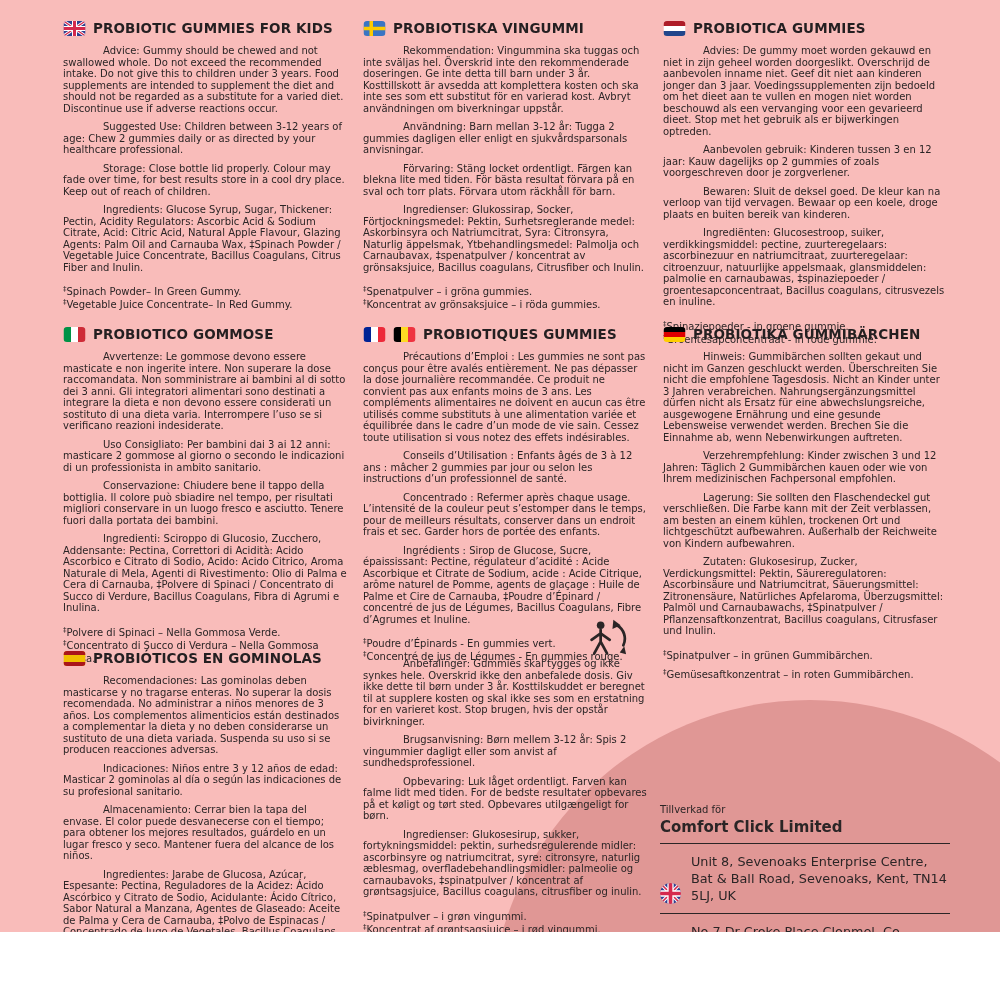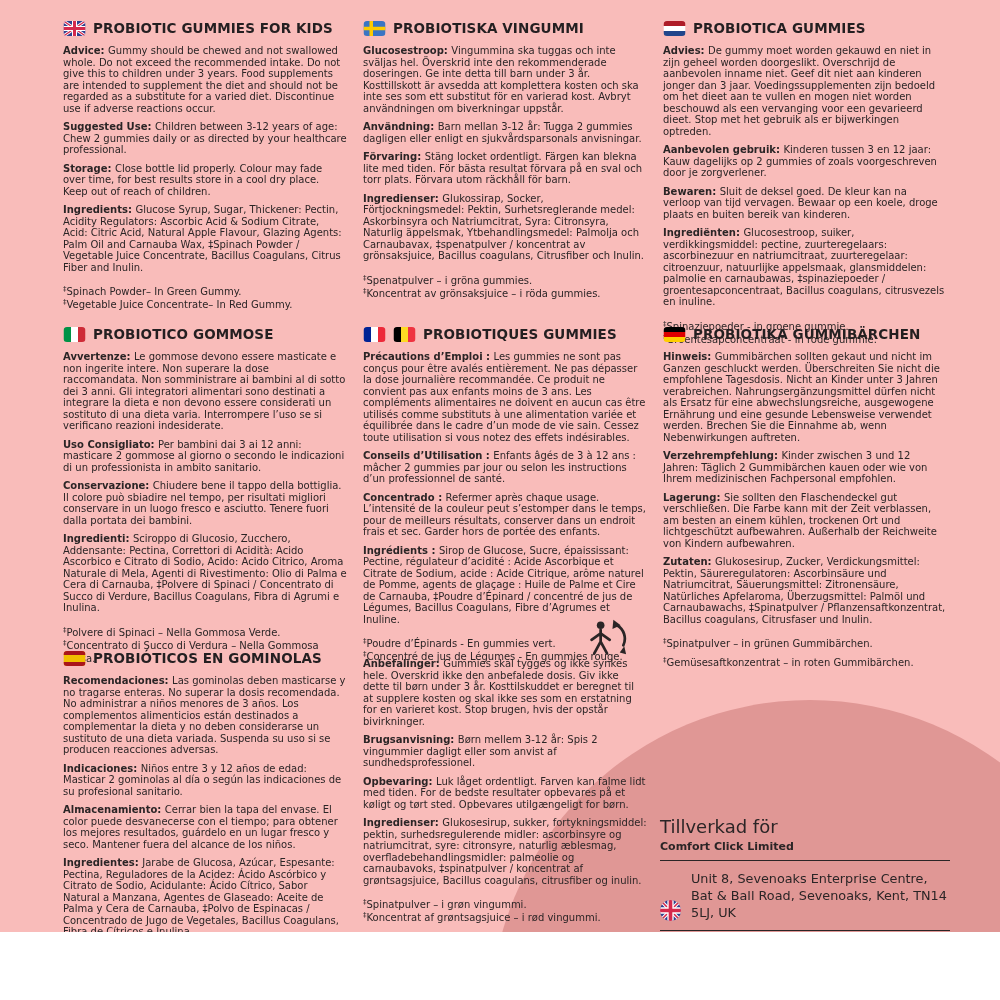--- a/index.html
+++ b/index.html
@@ -19,29 +19,29 @@
   #sec-fr{left:363px; top:326px;}
   #sec-da{left:363px; top:658px;}
   #sec-nl{left:663px; top:20px;}
   #sec-de{left:663px; top:326px;}
   .sec-title{
     display:flex; align-items:center; gap:7px; margin:0 0 9px 0;
     font-size:13.5px; font-weight:700; letter-spacing:.1px; color:#241F21; white-space:nowrap;
   }
   .flag{display:inline-flex; line-height:0; flex:none;}
   .paras p.para{margin:0 0 7px 0; font-size:10px; line-height:1.15; letter-spacing:0;}
-  .para .lead{font-weight:700;}
+  .para .lead{font-weight:400;margin-left:40px;}
   .fns{margin-top:12px; font-size:10px; line-height:1.3;}
   .fn sup{font-size:7px;}
   #sec-de .fn{margin-bottom:6px;}
   .triman{position:absolute; left:224px; top:292px; width:40px; height:40px;}
   
   .manufacturer{position:absolute; left:660px; top:804px; width:290px; font-size:13px;}
-  .mfg-for{margin:12px 0 3px 0; font-size:18px;}
-  .mfg-company{margin:0 0 7px 0; font-size:11px; font-weight:700;}
+  .mfg-for{margin:0 0 3px 0; font-size:10px;}
+  .mfg-company{margin:0 0 7px 0; font-size:15px; font-weight:700;}
   .divider{border:0; border-top:1.3px solid #2B2526; margin:7px 0;}
   .addr-row{display:flex; align-items:flex-end; gap:10px; padding:2px 0;}
   .addr-icon{flex:none; width:21px; height:21px; line-height:0;}
   .addr-text{font-size:12.8px; line-height:1.34;}
   .website{margin-top:18px; font-size:13.5px;}
 </style>
 </head>
 <body>
 
 <div class="page">
@@ -151,21 +151,21 @@
             <g clip-path="url(#cp-sv)">
               <rect width="44" height="30" fill="#3A75C4"></rect>
               <rect x="12" width="7" height="30" fill="#FECB00"></rect>
               <rect y="11.5" width="44" height="7" fill="#FECB00"></rect>
             </g>
           </svg>
       </span>
       <span>PROBIOTISKA VINGUMMI</span>
     </h2>
     <div class="paras">
-        <p class="para"><b class="lead">Glucosestroop: </b>Vingummina ska tuggas och inte sväljas hel. Överskrid inte den rekommenderade doseringen. Ge inte detta till barn under 3 år. Kosttillskott är avsedda att komplettera kosten och ska inte ses som ett substitut för en varierad kost. Avbryt användningen om biverkningar uppstår.</p>
+        <p class="para"><b class="lead">Rekommendation: </b>Vingummina ska tuggas och inte sväljas hel. Överskrid inte den rekommenderade doseringen. Ge inte detta till barn under 3 år. Kosttillskott är avsedda att komplettera kosten och ska inte ses som ett substitut för en varierad kost. Avbryt användningen om biverkningar uppstår.</p>
         <p class="para"><b class="lead">Användning: </b>Barn mellan 3-12 år: Tugga 2 gummies dagligen eller enligt en sjukvårdsparsonals anvisningar.</p>
         <p class="para"><b class="lead">Förvaring: </b>Stäng locket ordentligt. Färgen kan blekna lite med tiden. För bästa resultat förvara på en sval och torr plats. Förvara utom räckhåll för barn.</p>
         <p class="para"><b class="lead">Ingredienser: </b>Glukossirap, Socker, Förtjockningsmedel: Pektin, Surhetsreglerande medel: Askorbinsyra och Natriumcitrat, Syra: Citronsyra, Naturlig äppelsmak, Ytbehandlingsmedel: Palmolja och Carnaubavax, ‡spenatpulver / koncentrat av grönsaksjuice, Bacillus coagulans, Citrusfiber och Inulin.</p>
         <div class="fns">
           <div class="fn"><sup>‡</sup>Spenatpulver – i gröna gummies.</div>
           <div class="fn"><sup>‡</sup>Koncentrat av grönsaksjuice – i röda gummies.</div>
         </div>
       </div>
   </section>
 

